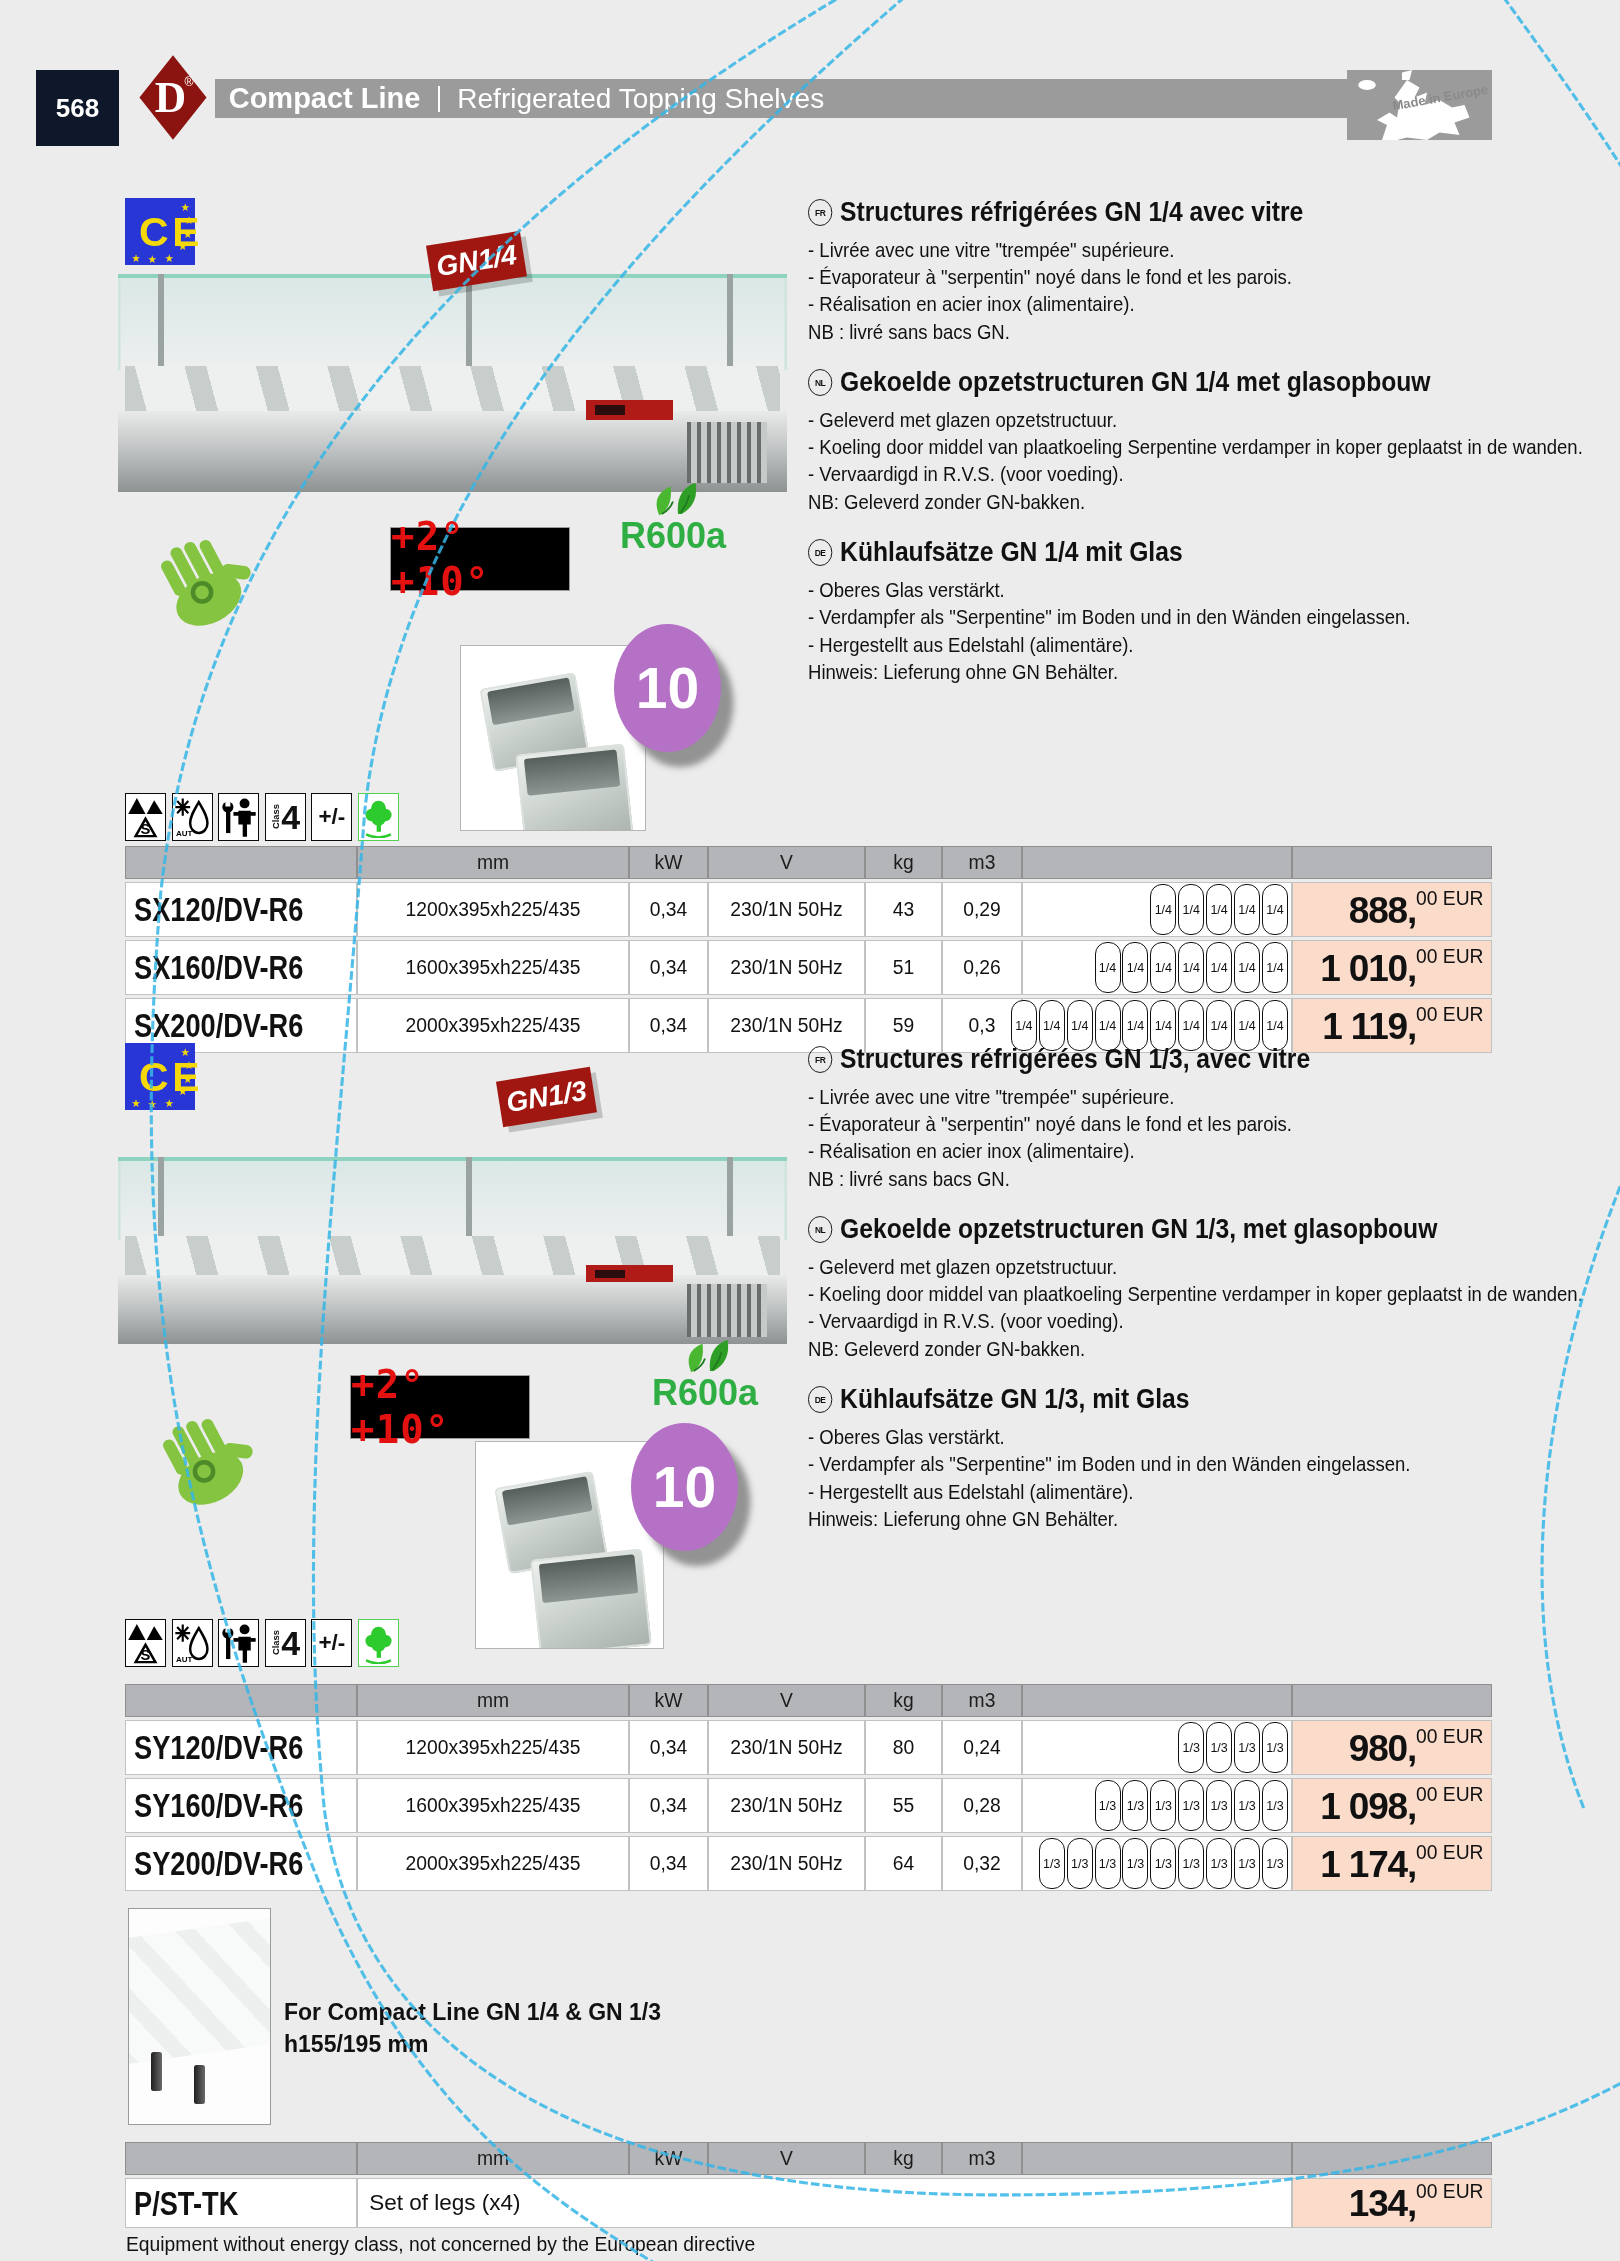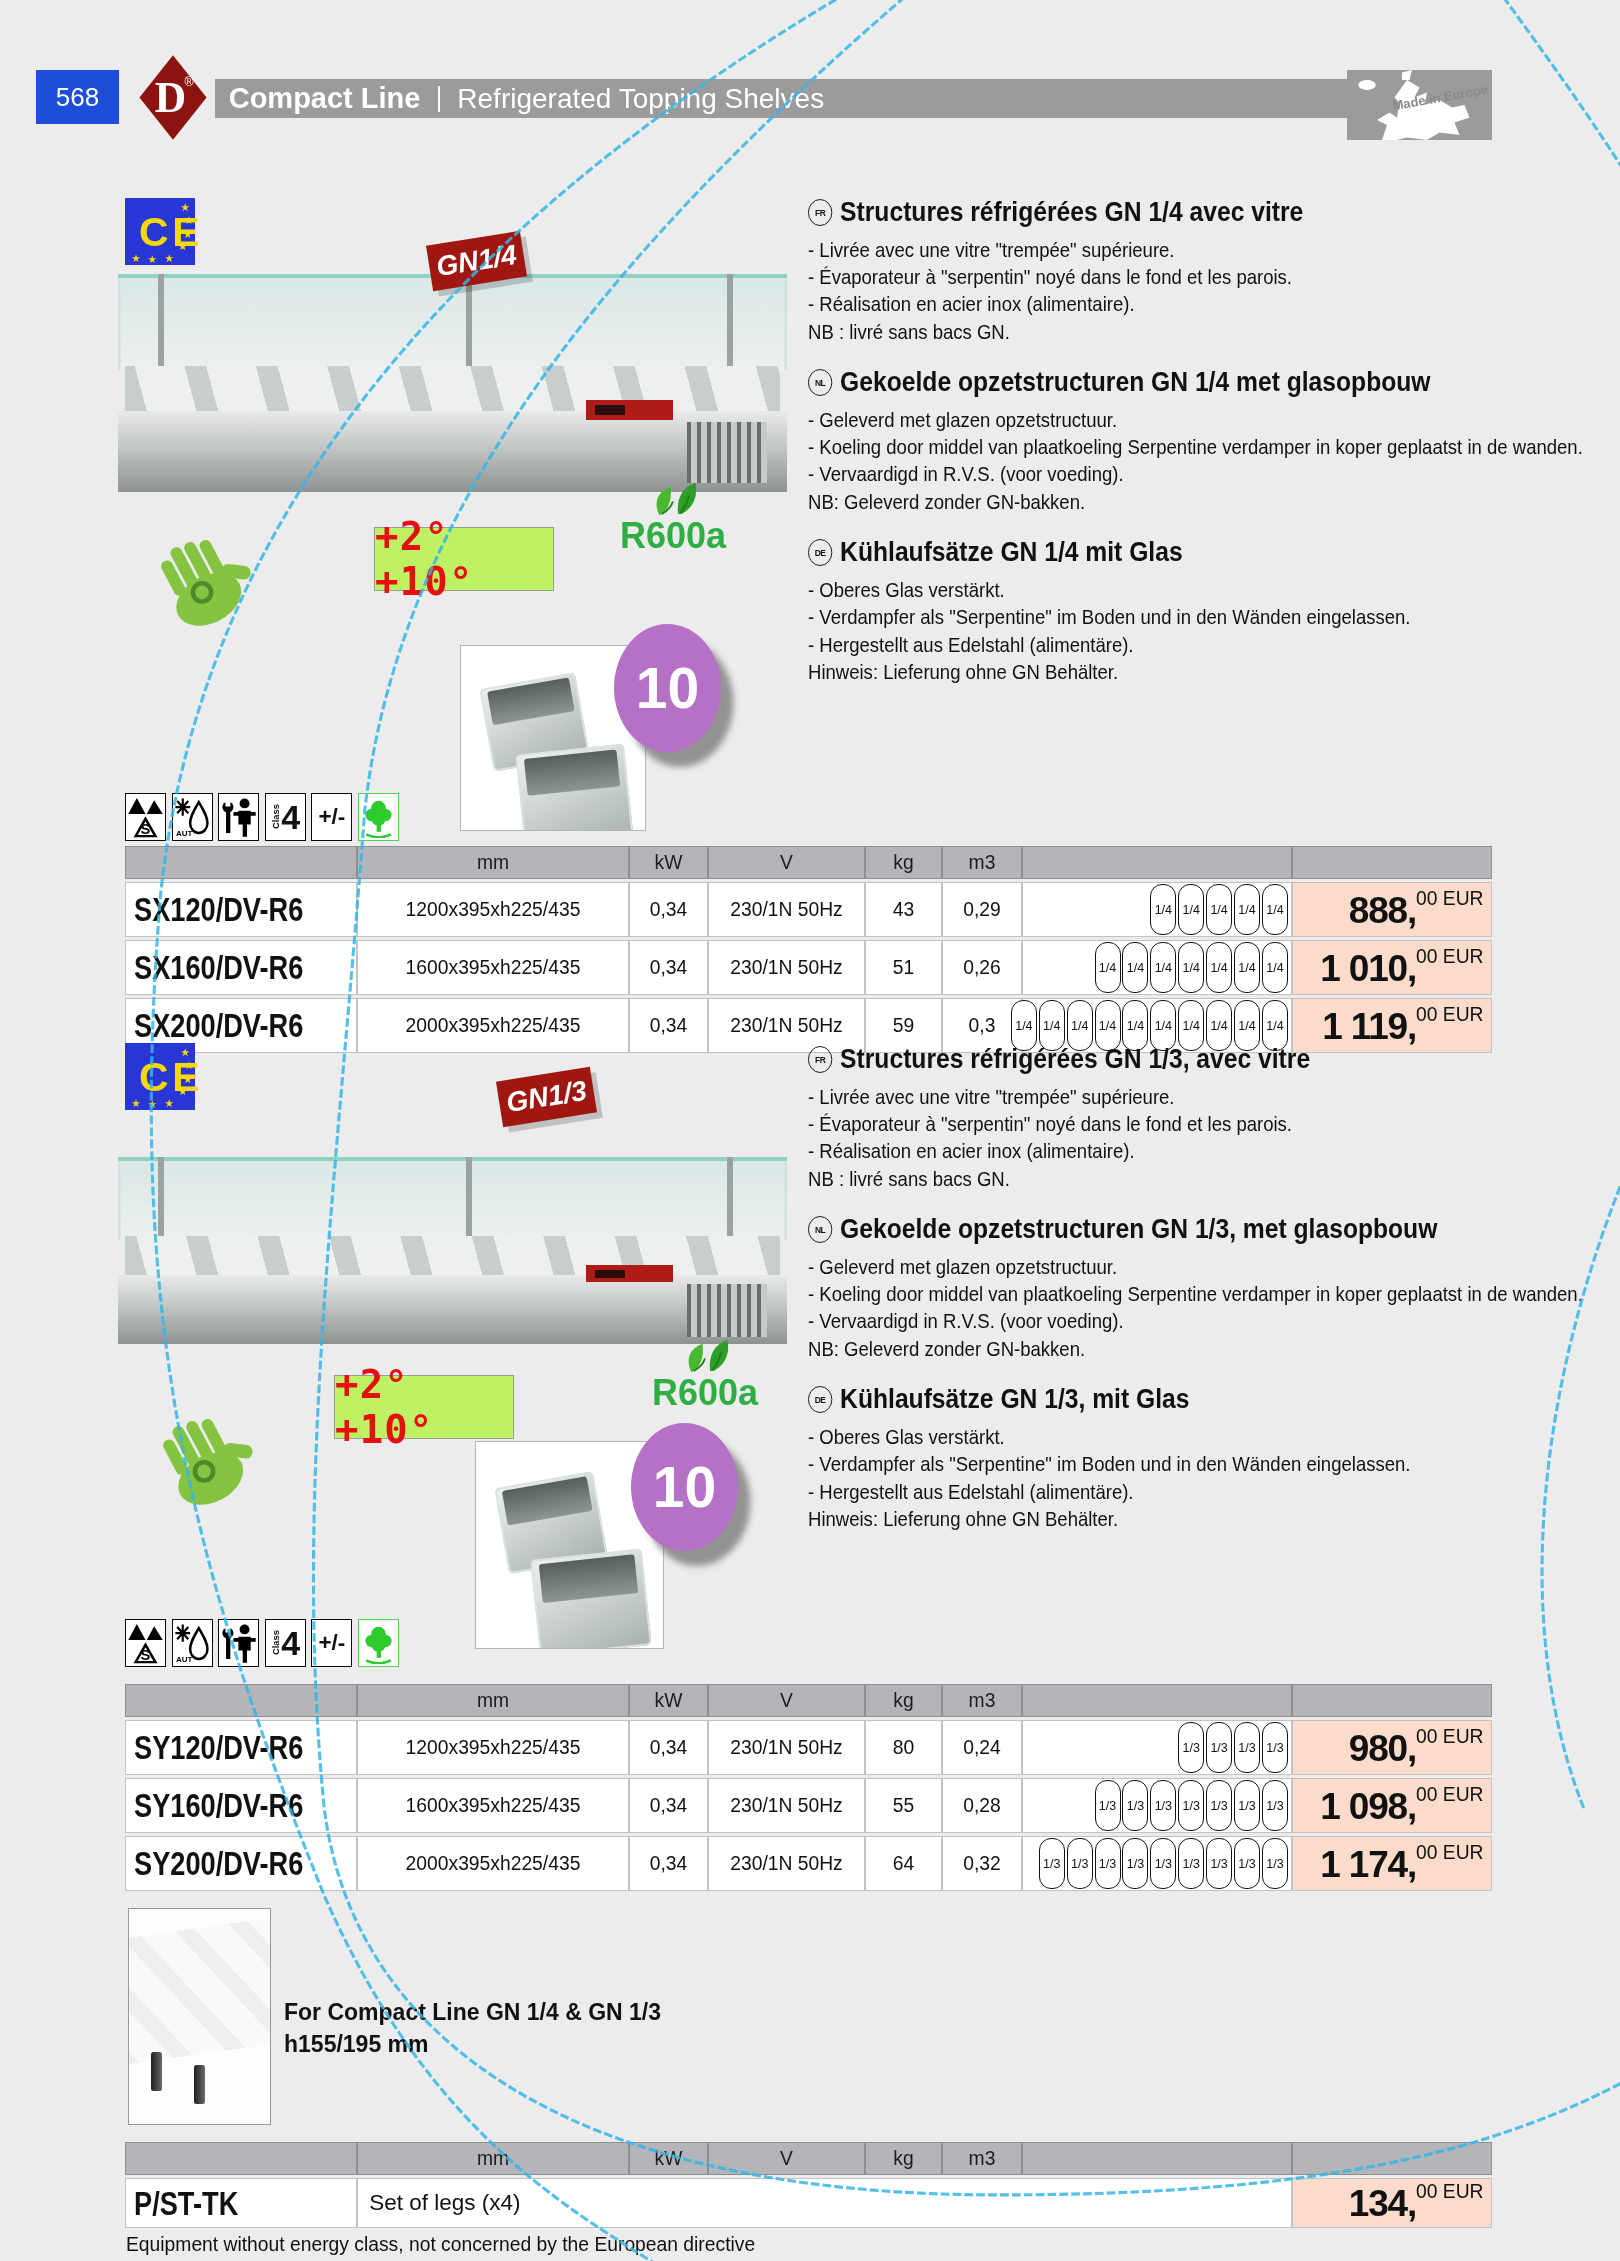--- a/index.html
+++ b/index.html
@@ -1,44 +1,44 @@
 <!DOCTYPE html>
 <html style="font-size:10px"><head>
 <meta charset="utf-8">
 <style>
   html,body{margin:0;padding:0;background:#d8d8d8;}
   .page{position:relative;width:1620px;height:2261px;background:#ececec;overflow:hidden;
         font-family:"Liberation Sans",sans-serif;color:#111;}
   .abs{position:absolute;}
 
   
-  .page-num{left:36px;top:70px;width:83px;height:54px;background:#1d4ed8;color:#fff;
-            font-size:26px;font-weight:normal;display:flex;align-items:center;justify-content:center;z-index:3;}
+  .page-num{left:36px;top:70px;width:83px;height:76px;background:#0f172a;color:#fff;
+            font-size:26px;font-weight:bold;display:flex;align-items:center;justify-content:center;z-index:3;}
   .d-logo{left:138px;top:54px;width:70px;height:87px;z-index:3;}
   .header-bar{left:215px;top:79px;width:1132px;height:39px;background:#9b9b9b;z-index:3;
               display:flex;align-items:center;color:#fff;}
   .hdr-left{font-size:29px;font-weight:bold;margin-left:13.7px;}
   .hdr-div{width:1.9px;height:26px;background:#fff;margin:0 17.5px;}
   .hdr-right{font-size:28px;font-weight:normal;}
   .made-box{left:1347px;top:70px;width:145px;height:70px;background:#9b9b9b;z-index:3;overflow:hidden;}
   .made-txt{position:absolute;right:3.7px;top:21px;color:#8a8a8a;font-size:13px;font-weight:bold;
             transform:rotate(-10deg);text-align:center;line-height:14.3px;z-index:2;}
   .watermark{left:404px;top:13.7px;font-size:170px;font-weight:bold;color:#f6c60a;z-index:6;
              letter-spacing:-6.2px;text-shadow:4.4px 5.6px 0 rgba(0,0,0,.12);line-height:1;}
 
   
   .ce-box{width:70px;height:67px;background:#2936d6;z-index:2;}
   .ce-txt{position:absolute;left:14px;top:11.2px;color:#f5d80a;font-size:41px;font-weight:bold;letter-spacing:3.7px;}
   .ce-star{position:absolute;color:#f5d80a;font-size:10.6px;}
   .gn-banner{width:95px;height:46px;background:#a01712;color:#fff;display:flex;align-items:center;justify-content:center;
              font-size:28px;font-weight:bold;font-style:italic;transform:rotate(-9deg);z-index:3;
              box-shadow:5px 6.2px 0 rgba(0,0,0,.18);}
-  .temp-box{width:178px;height:62px;background:#bef264;border:1.9px solid #9a9a9a;z-index:2;
+  .temp-box{width:178px;height:62px;background:#000000;border:1.9px solid #9a9a9a;z-index:2;
             display:flex;align-items:center;justify-content:center;color:#e41111;
-            font-family:"DejaVu Sans Mono",monospace;font-weight:bold;font-size:39px;letter-spacing:1.2px;}
+            font-family:"DejaVu Sans Mono",monospace;font-weight:bold;font-size:39px;letter-spacing:1.2px;margin-left:16px;}
   .r600a{z-index:2;text-align:center;}
   .r600a .txt{color:#2fae43;font-size:36px;font-weight:bold;display:block;margin-top:-3.7px;}
   .badge10{width:107px;height:128px;background:#b571c6;border-radius:50%;z-index:4;
            display:flex;align-items:center;justify-content:center;color:#fff;font-size:57px;font-weight:bold;
            box-shadow:12.5px 15px 6.2px rgba(110,110,110,.7);}
   .pans-box{background:#fff;border:1.2px solid #b5b5b5;z-index:2;overflow:hidden;}
   .pan{position:absolute;background:linear-gradient(160deg,#eef1ee 0%,#cfd6d2 45%,#a9b1ad 100%);
        border-radius:5px;box-shadow:inset 0 0 0 1.9px #dde2de;}
   .pan::before{content:"";position:absolute;left:7%;top:5%;width:86%;height:40%;
        background:linear-gradient(#565f5b,#8d9692);border-radius:3.1px;}

